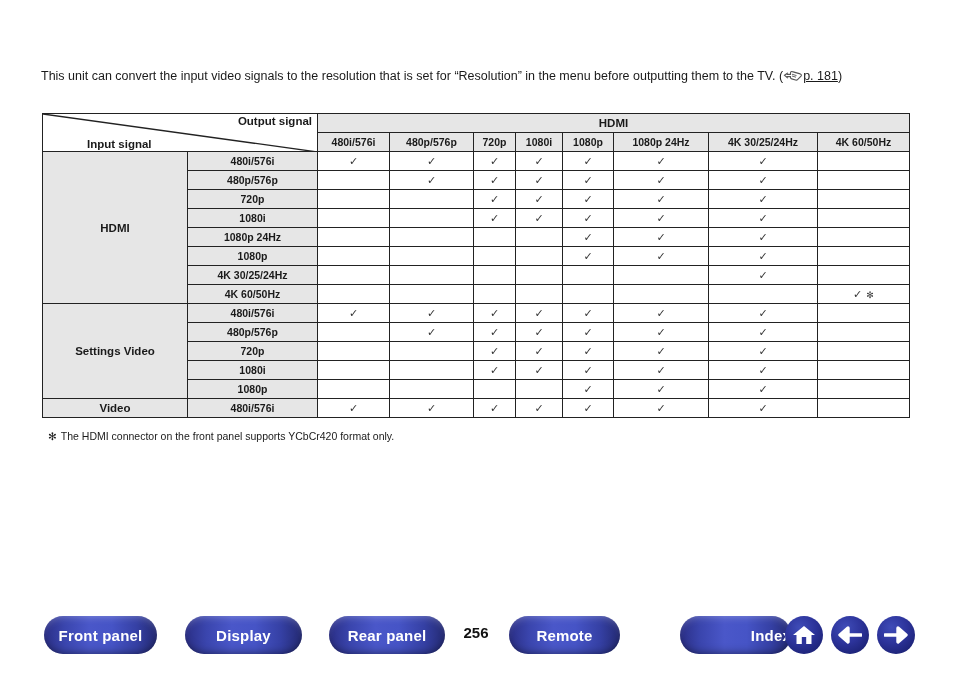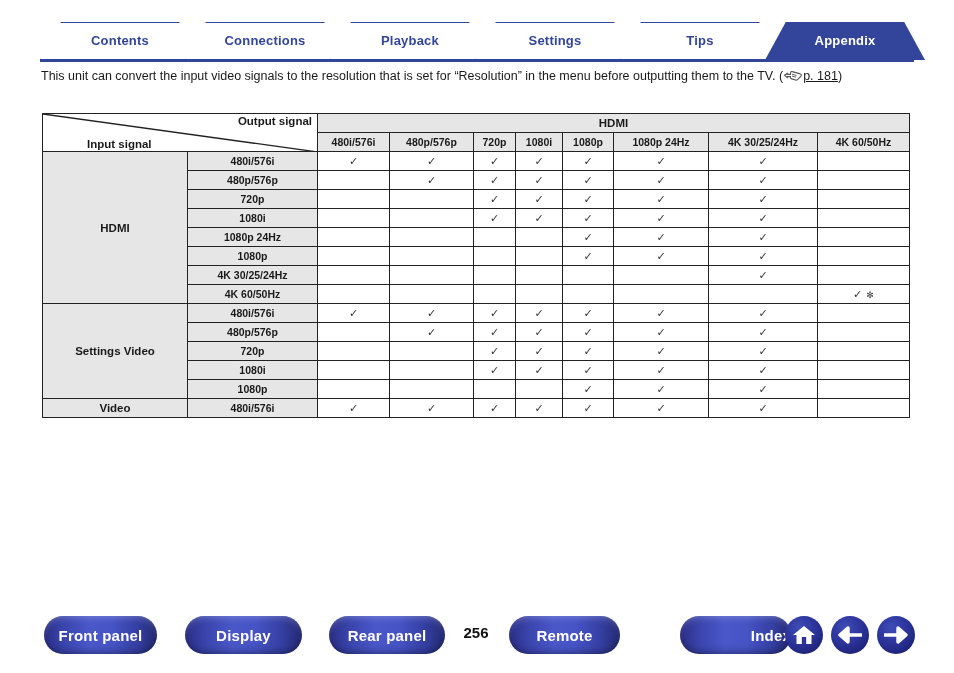--- a/index.html
+++ b/index.html
@@ -135,43 +135,20 @@
     background: radial-gradient(circle at 38% 30%, #3f4cb8 0%, #2c339a 45%, #141a63 100%);
     display: flex; align-items: center; justify-content: center;
   }
   .circbtn svg { display: block; }
 </style>
 </head>
 <body>
 
 <div id="page">
 
-  <div id="tabbar">
-    <div id="tabs-host">
-        <div class="tab" style="left: 0px; width: 160px;">
-          <span>Contents</span>
-        </div>
-        <div class="tab" style="left: 145px; width: 160px;">
-          <span>Connections</span>
-        </div>
-        <div class="tab" style="left: 290px; width: 160px;">
-          <span>Playback</span>
-        </div>
-        <div class="tab" style="left: 435px; width: 160px;">
-          <span>Settings</span>
-        </div>
-        <div class="tab" style="left: 580px; width: 160px;">
-          <span>Tips</span>
-        </div>
-        <div class="tab active" style="left: 725px; width: 160px;">
-          <span>Appendix</span>
-        </div>
-      </div>
-    <div id="tab-underline"></div>
-  </div>
 
   <div id="intro">
     <span>This unit can convert the input video signals to the resolution that is set for “Resolution” in the menu before outputting them to the TV.</span>
     <span class="ref">
       <span>(</span><span class="hand-icon"><svg width="20" height="12" viewBox="0 0 20 12">
             <path d="M1.5 5.2 L4.2 3.4 L4.2 4.4 L7.5 4.4 L7.5 3.0 C7.5 1.9 8.4 1.3 9.3 1.6 L17.2 3.9 C18.4 4.3 18.7 5.4 18.0 6.2 L14.8 9.4 C14.2 10.0 13.4 10.2 12.6 10.0 L8.7 8.9 C8.0 8.7 7.5 8.1 7.5 7.4 L7.5 6.6 L4.2 6.6 L4.2 7.6 Z" fill="none" stroke="#555" stroke-width="1.1"></path>
             <path d="M9.0 4.2 L13.5 5.6 M9.0 6.0 L13.0 7.2" stroke="#555" stroke-width=".9" fill="none"></path>
           </svg></span><span class="pg">p. 181</span><span>)</span>
     </span>
   </div>
@@ -365,20 +342,23 @@
           <td class="cell"><span class="ck">✓</span></td>
           <td class="cell"><span class="ck">✓</span></td>
           <td class="cell"><span class="ck">✓</span></td>
           <td class="cell"><span class="ck">✓</span></td>
           <td class="cell"><span class="ck">✓</span></td>
           <td class="cell"></td>
         </tr>
       </tbody>
   </table>
 
+  <div id="footnote">
+    <span class="mark">✻</span><span>The HDMI connector on the front panel supports YCbCr420 format only.</span>
+  </div>
 
   <div id="bottomnav">
     <div id="navbtn-host">
         <div class="navbtn" style="left: 44px; width: 113px;">
           <span>Front panel</span>
         </div>
         <div class="navbtn" style="left: 185px; width: 117px;">
           <span>Display</span>
         </div>
         <div class="navbtn" style="left: 329px; width: 116px;">

